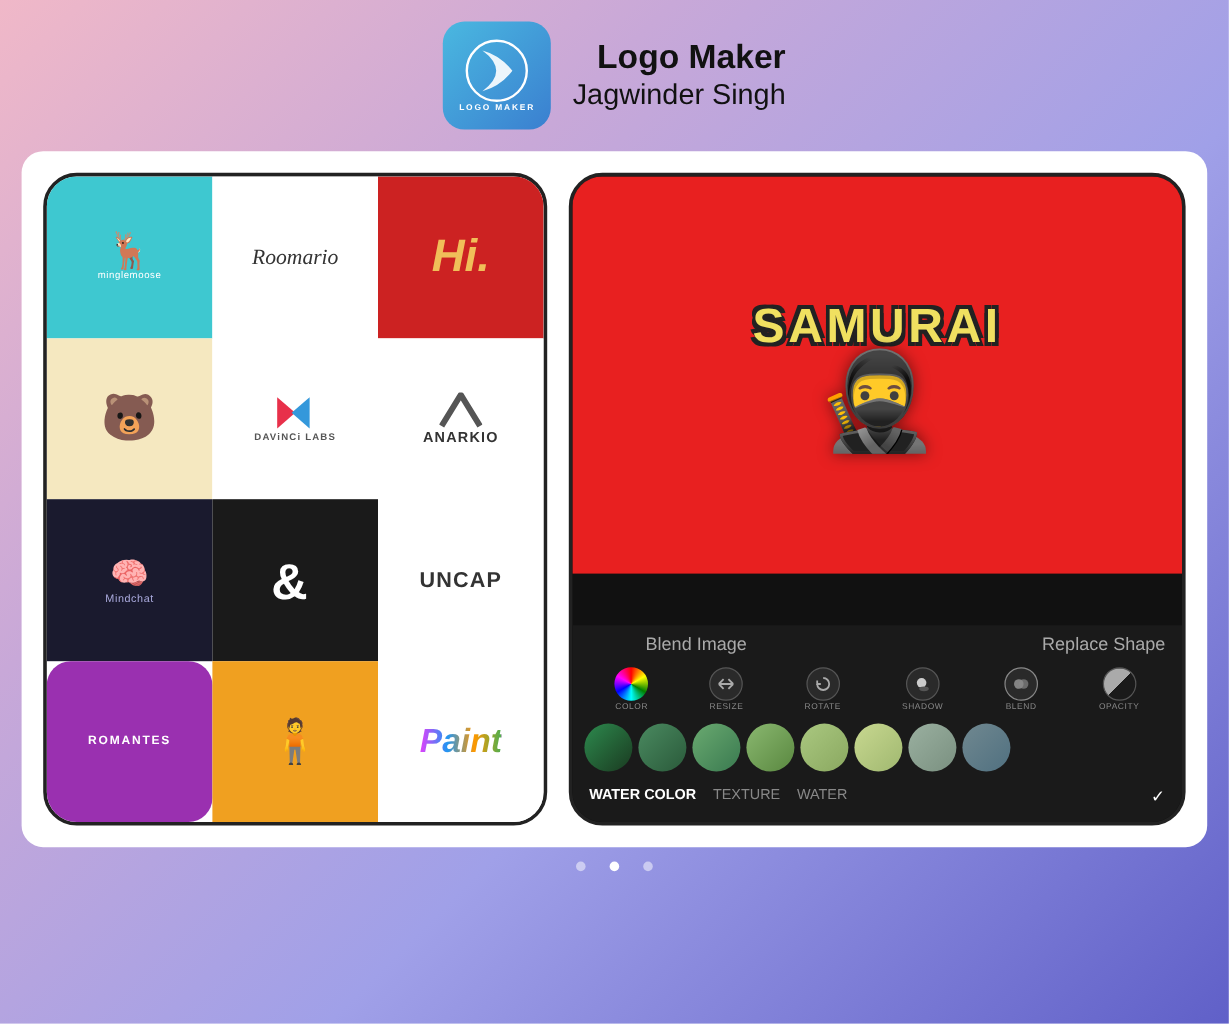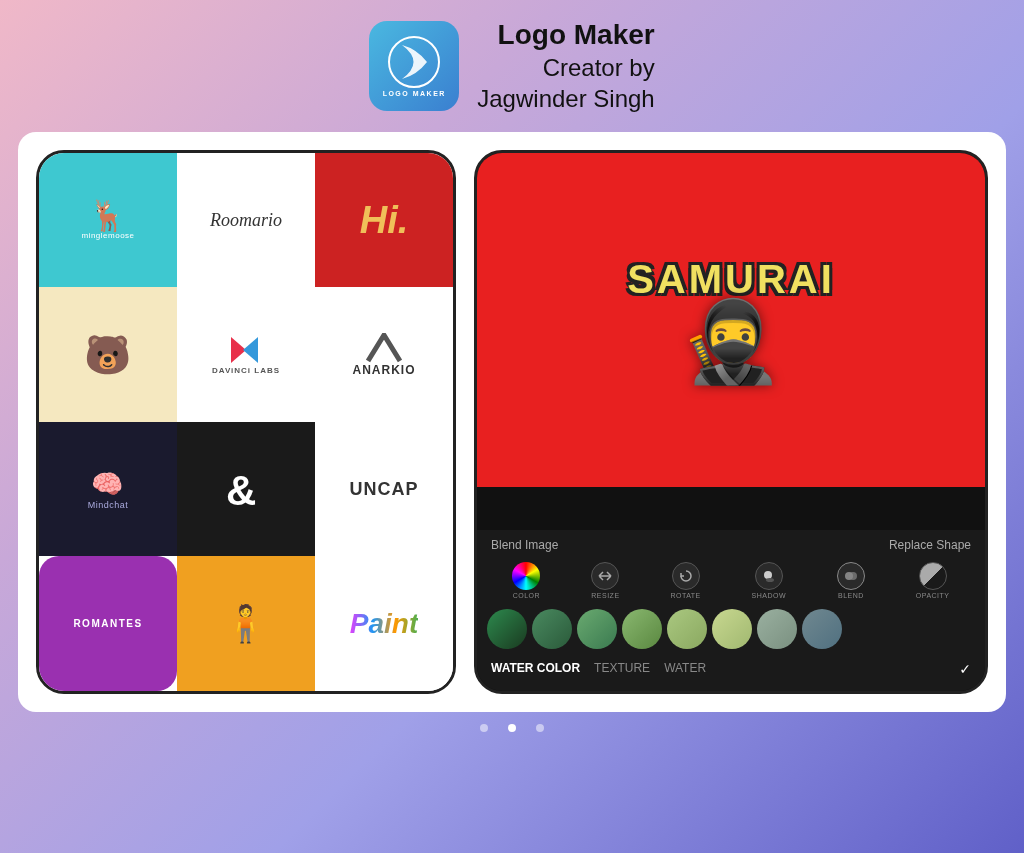--- a/index.html
+++ b/index.html
@@ -185,22 +185,23 @@
       background: #1a1a1a;
       padding: 8px 10px 10px;
     }
     .toolbar-row1 {
       display: flex;
       justify-content: space-between;
       align-items: center;
       padding: 0 4px 6px;
     }
     .toolbar-label-left, .toolbar-label-right {
-      font-size: 12px;
+      font-size: 15px;
       color: #aaa;
+      margin-left: 47px;
     }
     .toolbar-icons {
       display: flex;
       justify-content: space-around;
       padding: 4px 0;
     }
     .toolbar-icon-item {
       display: flex;
       flex-direction: column;
       align-items: center;
@@ -298,21 +299,20 @@
     <svg class="globe-svg" viewBox="0 0 55 55">
 
       <circle cx="27" cy="27" r="25" fill="none" stroke="white" stroke-width="2"></circle>
 
       <path d="M15 10 Q38 27 15 44 Q30 40 40 27 Q30 14 15 10Z" fill="white" opacity="0.9"></path>
     </svg>
     <span class="app-icon-label">LOGO MAKER</span>
   </div>
   <div class="app-title-block">
     <span class="app-title-main">Logo Maker</span>
-    <span class="app-title-sub">Creator by</span>
     <span class="app-title-sub">Jagwinder Singh</span>
   </div>
 </div>
 
 <div class="main-card">
 
   <div class="phone-left">
 
     <div class="logo-cell cell-minglemoose">
       <div class="minglemoose-content">

